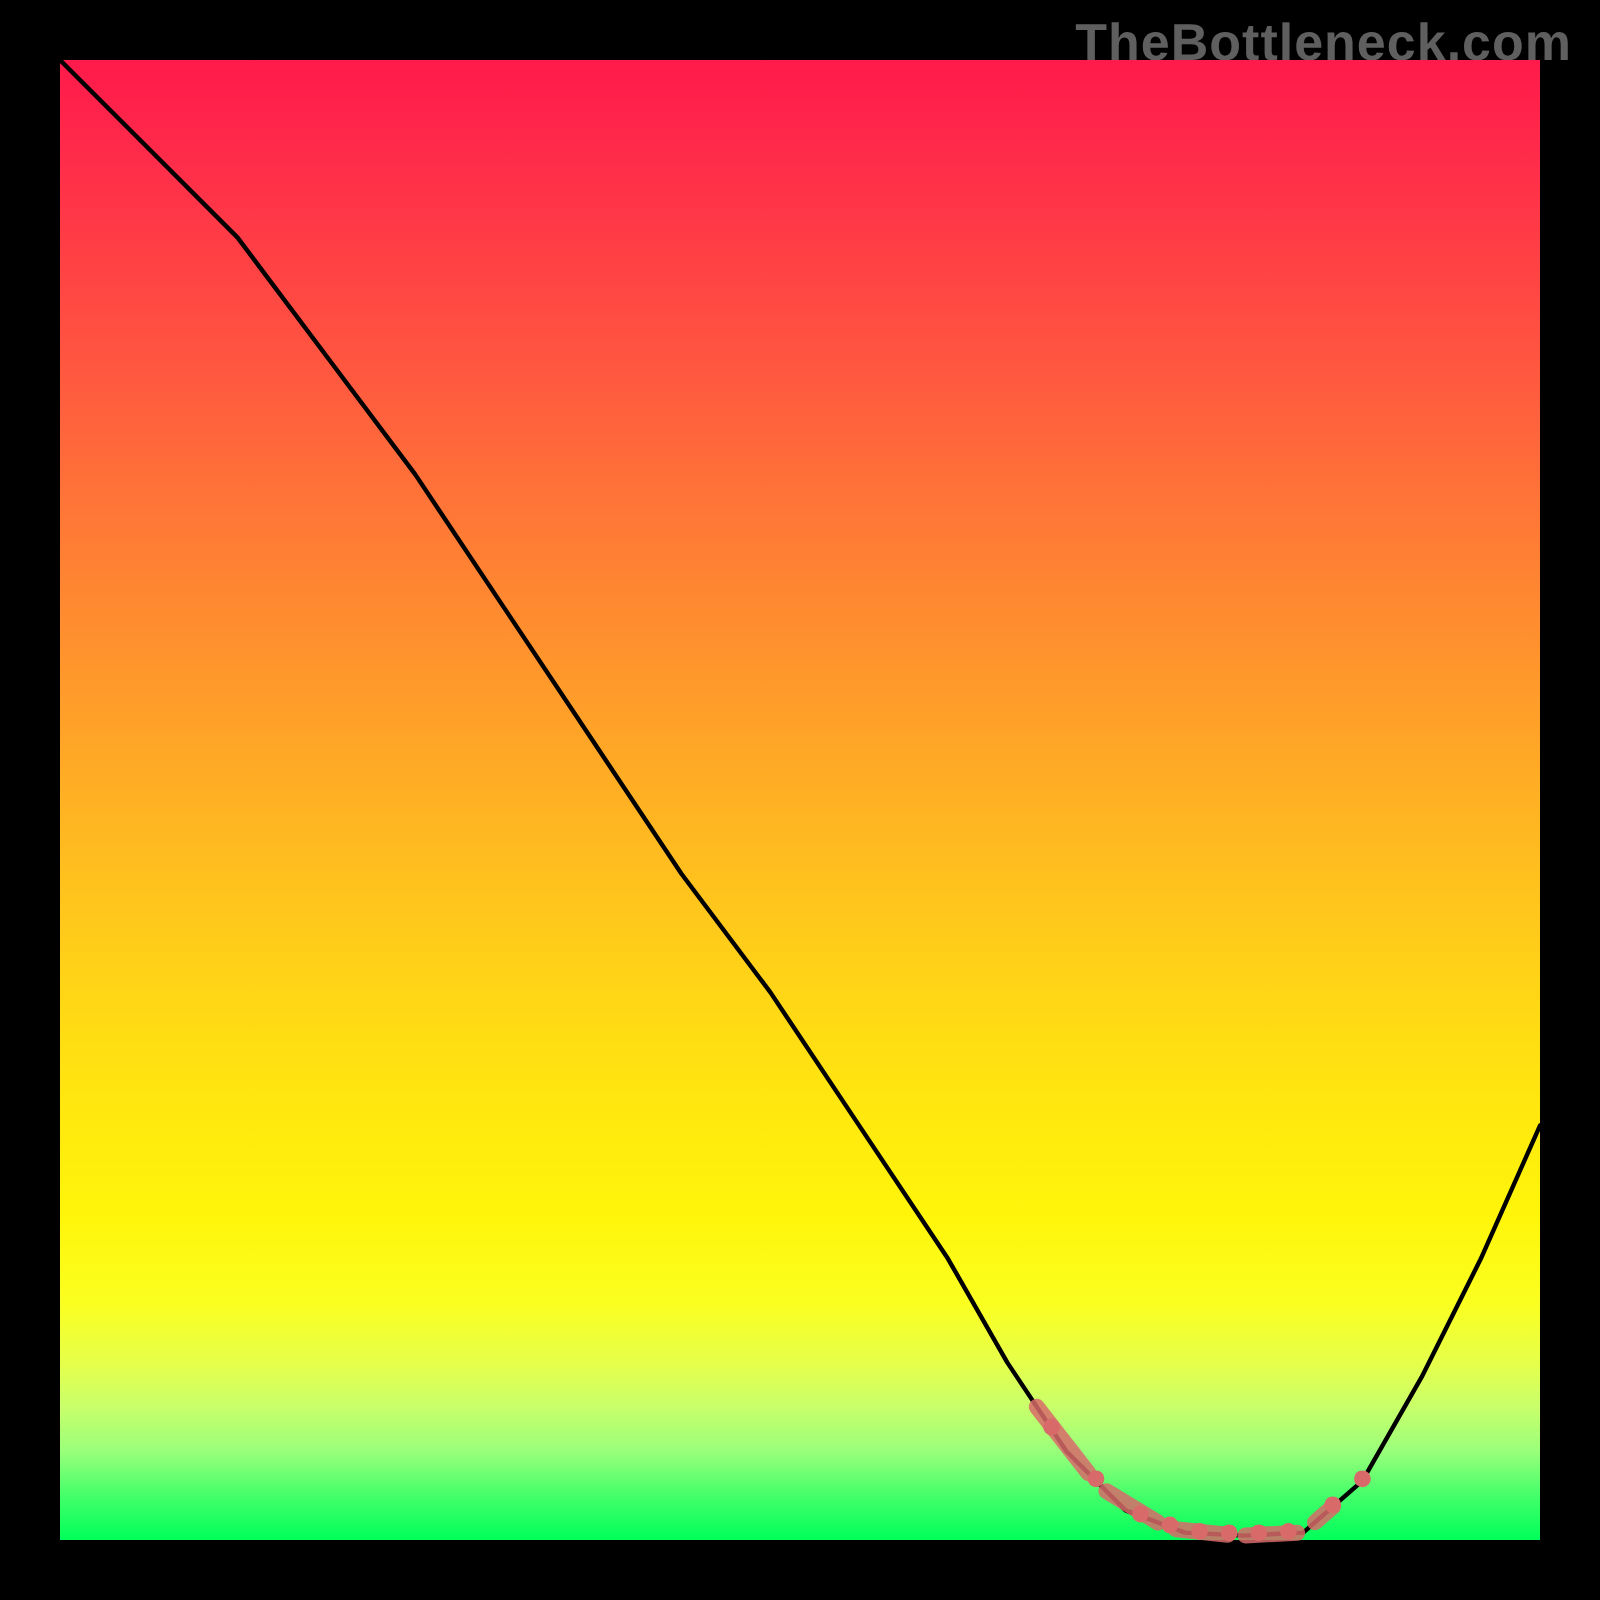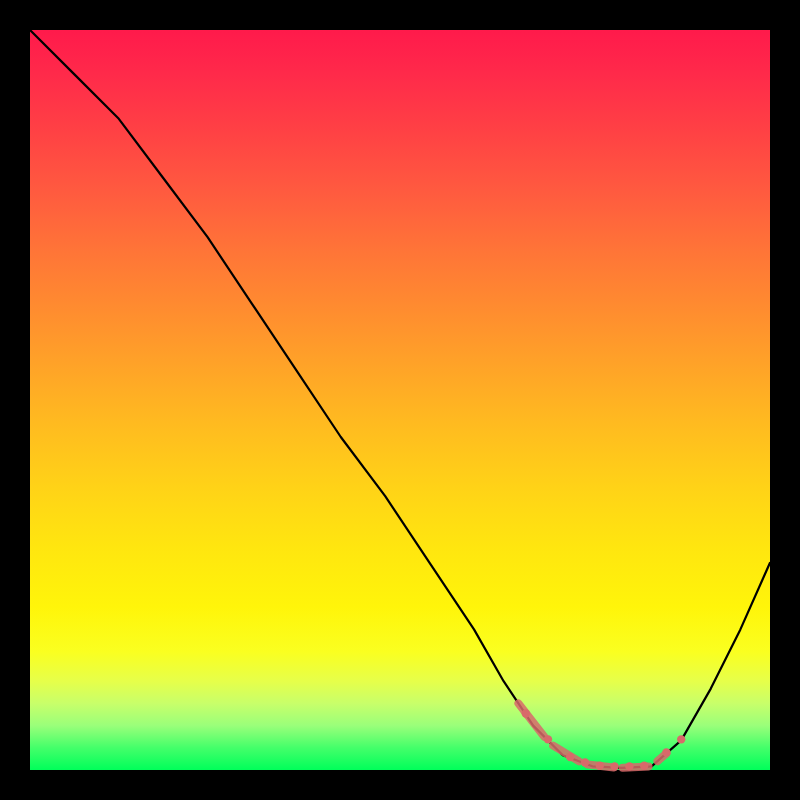--- a/index.html
+++ b/index.html
@@ -71,20 +71,21 @@
     opacity: 0.85;
   }
   .dot {
     stroke: none;
   }
 </style>
 </head>
 <body>
 
 <div class="frame">
+  <div class="watermark">TheBottleneck.com</div>
 
   <div class="plot">
     <div class="gradient-bg"></div>
     <svg class="curve-layer" viewBox="0 0 740 740" preserveAspectRatio="none">
       <path id="main-curve" class="curve" d="M0.0 0.0 L44.4 44.4 L88.8 88.8 L133.2 148.0 L177.6 207.2 L222.0 273.8 L266.4 340.4 L310.8 407.0 L355.2 466.2 L399.6 532.8 L444.0 599.4 L473.6 651.2 L503.2 695.6 L532.8 725.2 L562.4 736.3 L592.0 737.8 L621.6 736.3 L651.2 710.4 L680.8 658.6 L710.4 599.4 L740.0 532.8"></path>
       <g id="flat-dashes">
           <line x1="488.4" y1="673.4" x2="514.3" y2="706.7" class="flat-hint" stroke="#d86a6a"></line>
           <line x1="523.2" y1="715.6" x2="549.1" y2="731.3" class="flat-hint" stroke="#d86a6a"></line>
           <line x1="558.0" y1="734.6" x2="583.9" y2="737.4" class="flat-hint" stroke="#d86a6a"></line>
           <line x1="592.7" y1="737.7" x2="618.6" y2="736.4" class="flat-hint" stroke="#d86a6a"></line>

